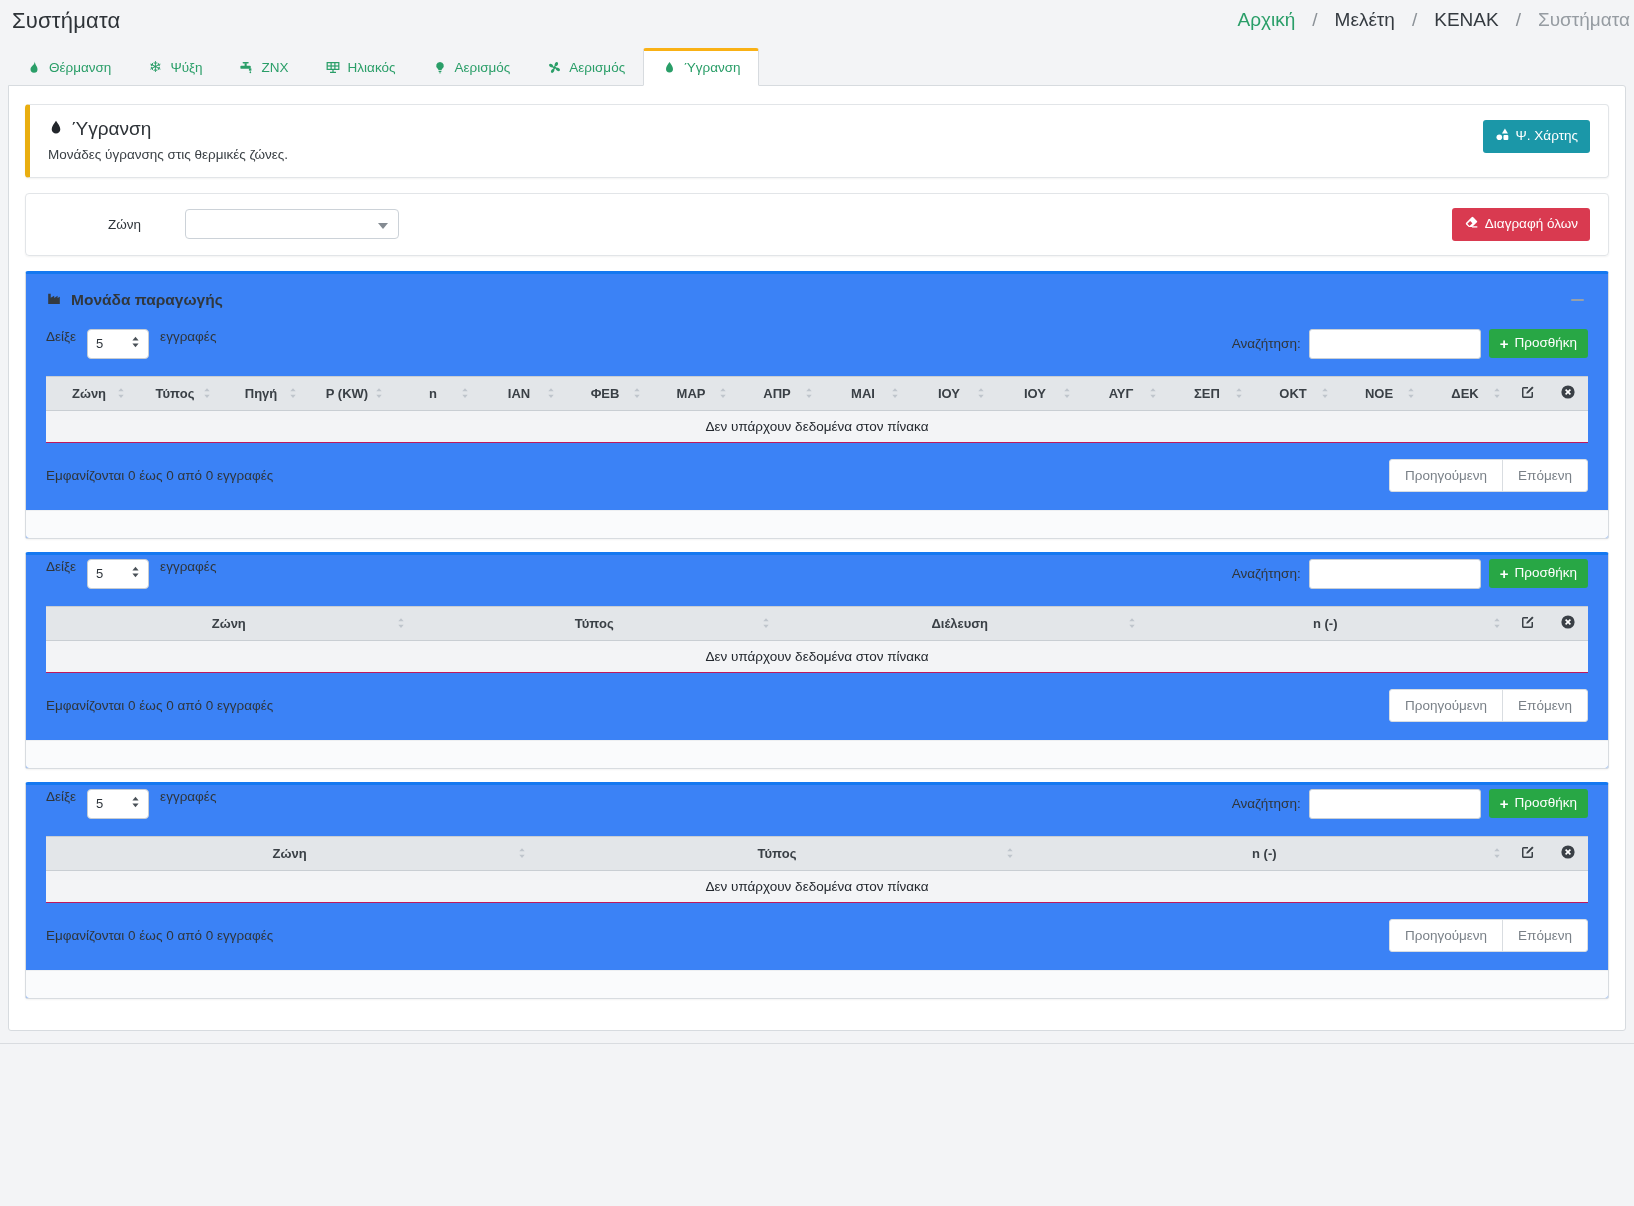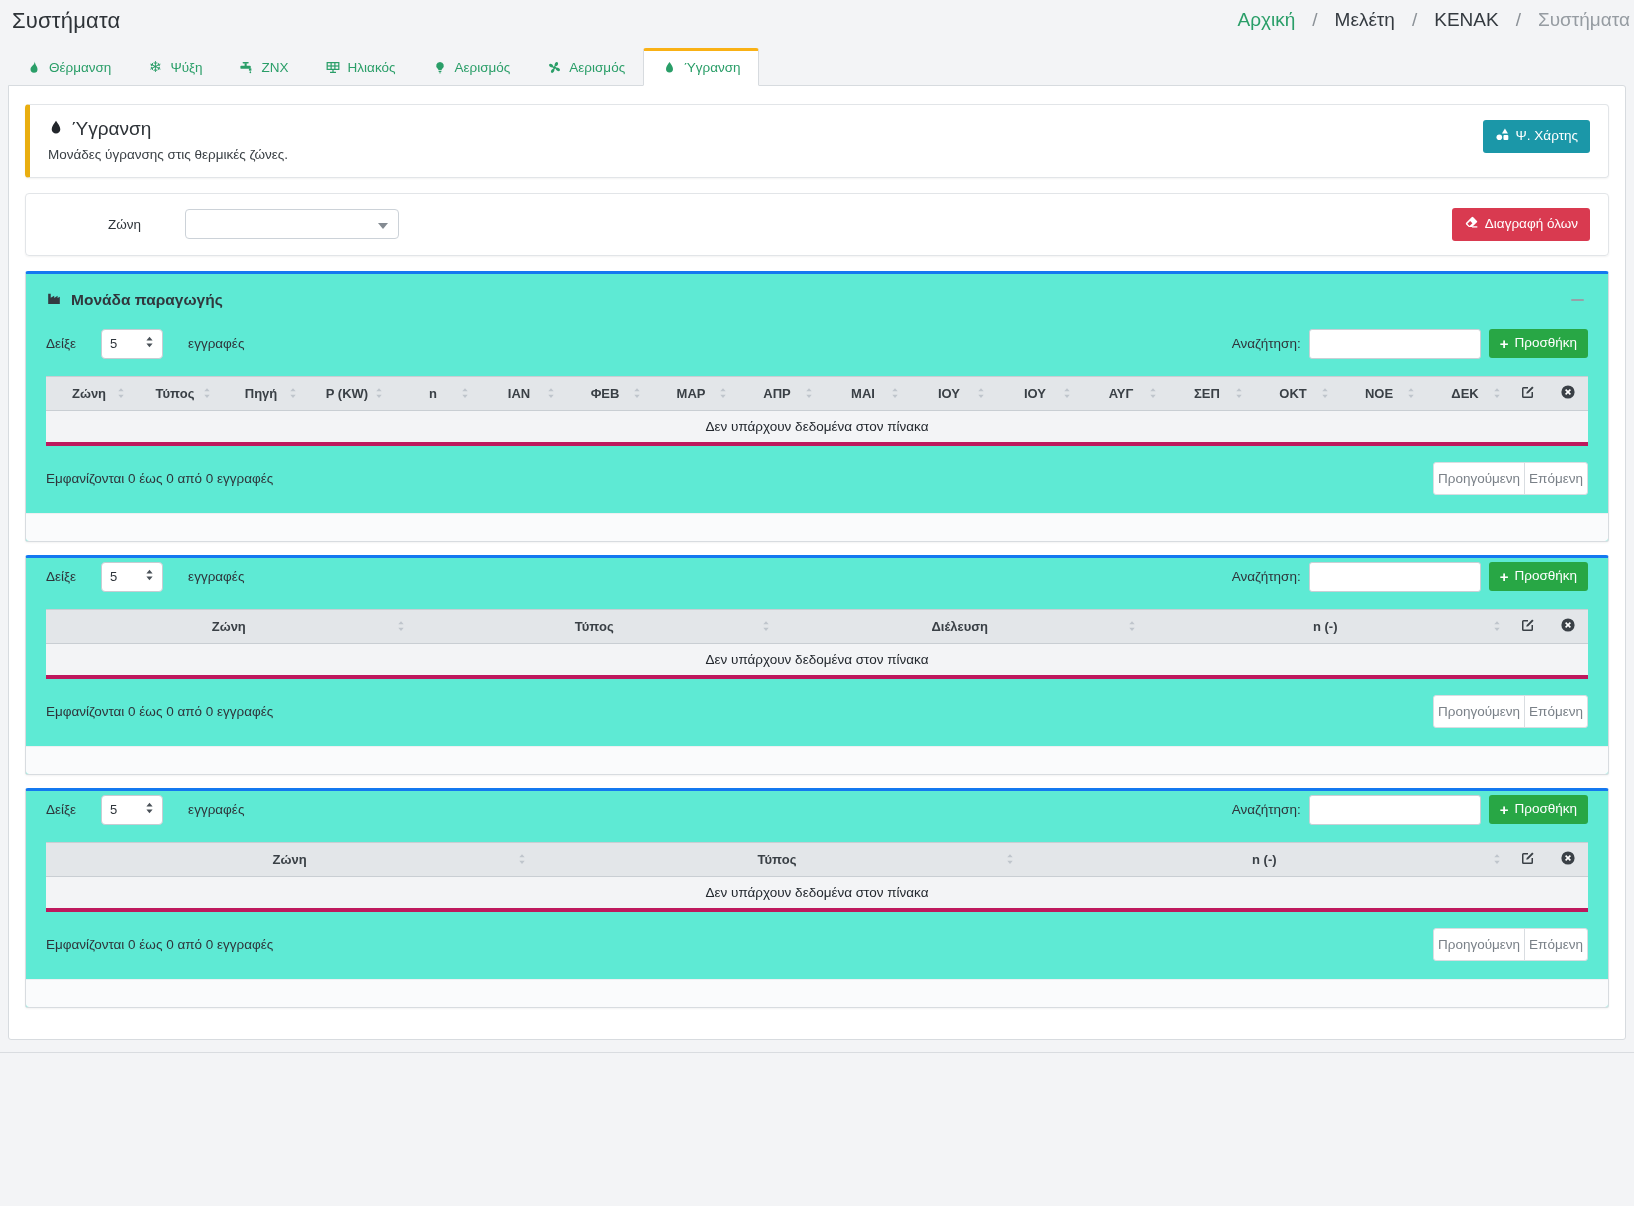--- a/index.html
+++ b/index.html
@@ -50,46 +50,46 @@
   .plus-glyph{font-weight:700;font-size:15px;line-height:.9}
   
   .filter-card{border:1px solid #e2e5e8;border-radius:4px;box-shadow:0 1px 2px rgba(0,0,0,.05);
        padding:14px 18px;display:flex;align-items:center;margin-bottom:15px}
   .zone-label{margin-left:64px;margin-right:44px;color:#2f353b}
   .select{width:214px;height:30px;border:1px solid #ccd2d8;border-radius:4px;background:#fff;
        display:flex;align-items:center;justify-content:space-between;padding:0 10px;cursor:pointer}
   .filter-card .btn-red{margin-left:auto}
   
   .panel{border:1px solid #d8dce0;border-top:3px solid var(--panel-blue);border-radius:3px;
-       background:#5eead4;box-shadow:0 1px 2px rgba(0,0,0,.05);margin-bottom:13px}
+       background:#3b82f6;box-shadow:0 1px 2px rgba(0,0,0,.05);margin-bottom:13px}
   .panel-head{display:flex;justify-content:space-between;align-items:center;padding:17px 20px 15px}
   .panel-head h3{margin:0;font-size:15.5px;font-weight:600;color:#31373d;display:flex;align-items:center;gap:9px}
   .collapse-btn{background:none;border:none;padding:4px;cursor:pointer}
   .minus-bar{display:block;width:13px;height:2px;background:#98a0a8;border-radius:1px}
   .panel-body{padding:2px 20px 18px}
   .dt-toolbar{display:flex;justify-content:space-between;align-items:center;margin:2px 0 17px}
-  .dt-length{display:flex;align-items:center;gap:25px}
+  .dt-length{display:flex;align-items:flex-start;gap:11px}
   .len-select{width:62px;height:30px;border:1px solid #c6ccd2;border-radius:4px;background:#fff;
        display:flex;align-items:center;justify-content:space-between;padding:0 8px;cursor:pointer;font-size:13px}
   .dt-right{display:flex;align-items:center;gap:8px}
   .search-input{width:172px;height:30px;border:1px solid #c9cfd5;border-radius:3px;padding:0 8px;
        font-family:inherit;font-size:13.5px;outline:none}
   table.dt{width:100%;border-collapse:collapse;table-layout:fixed;font-size:13px}
   table.dt thead th{background:#e3e6e9;border-top:1px solid #c9ced3;border-bottom:1px solid #c9ced3;
        padding:7px 4px;font-weight:700;color:#3a4046;text-align:center;position:relative;
        overflow:hidden;white-space:nowrap;cursor:pointer}
   th .sort-ic{position:absolute;right:5px;top:50%;transform:translateY(-50%);display:inline-flex}
   th.icon-th{width:40px;cursor:default}
-  table.dt tbody td{background:#f3f4f6;border-bottom:4px solid #be185d;text-align:center;
+  table.dt tbody td{background:#f3f4f6;border-bottom:1px solid #be185d;text-align:center;
        padding:8px 4px;color:#23282e;font-size:13.5px}
   .dt-footer{display:flex;justify-content:space-between;align-items:center;margin-top:16px}
   .dt-info{color:#2f353b}
   .pagination{display:flex}
   .page-btn{background:#fff;border:1px solid #d9dde1;color:#7a8188;font-family:inherit;font-size:13.5px;
-       padding:8px 4px;cursor:pointer}
+       padding:8px 15px;cursor:pointer}
   .page-btn.prev{border-radius:3px 0 0 3px}
   .page-btn.next{border-radius:0 3px 3px 0;margin-left:-1px}
   .panel-footer{height:28px;background:#fafbfc;border-top:1px solid #eef0f2;border-radius:0 0 3px 3px}
   .page-footer-line{border-top:1px solid #d9dce0;margin-top:12px;height:52px}
 </style>
 </head>
 <body>
 
 <div>
 

